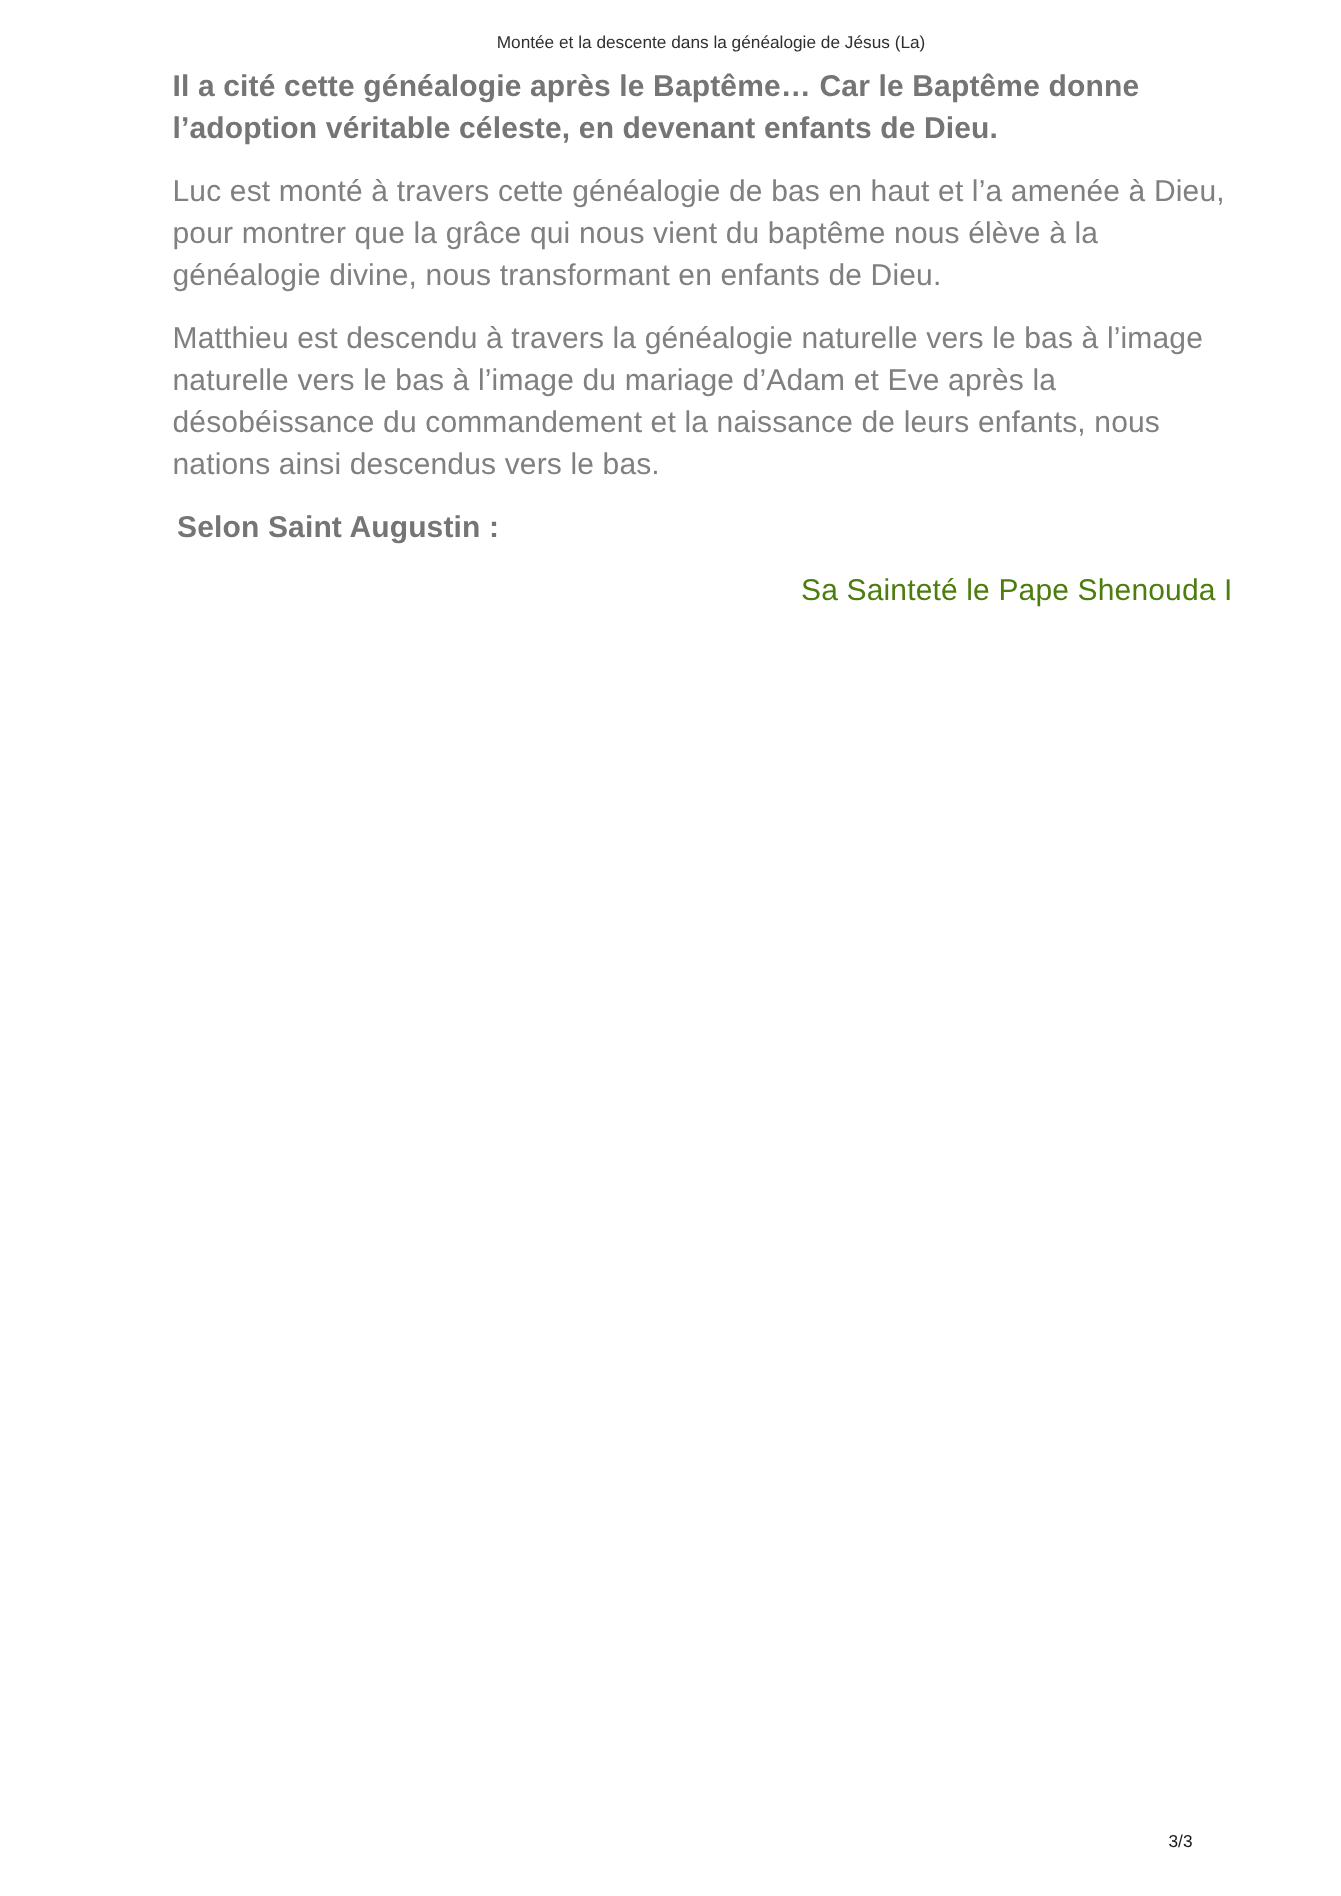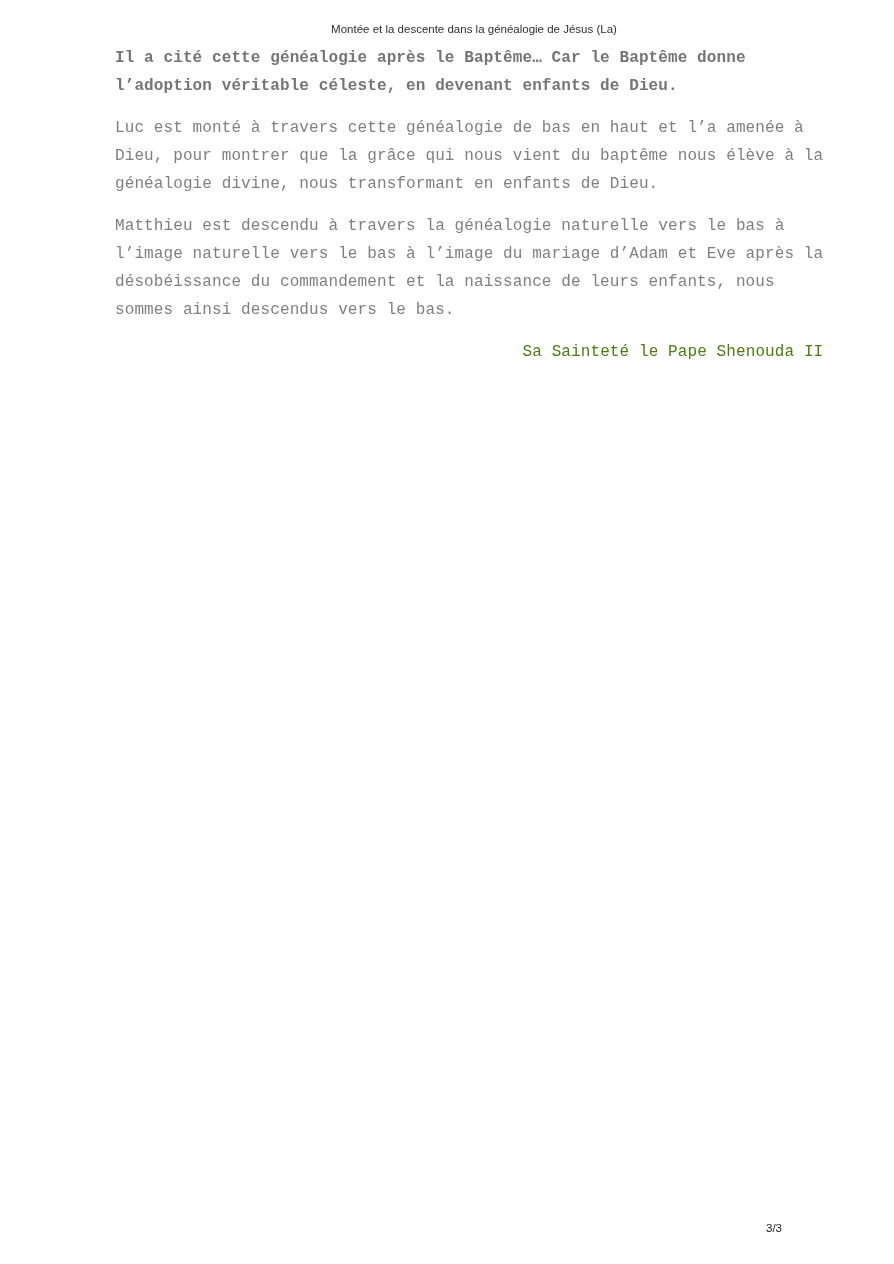--- a/index.html
+++ b/index.html
@@ -23,65 +23,65 @@
     text-align: center;
     font-size: 11.5px;
     line-height: 15px;
     color: #2f2f2f;
   }
   .doc-content {
     position: absolute;
     top: 44px;
     left: 115px;
     width: 718px;
-    font-size: 16px;
+    font-size: 20px;
     line-height: 28px;
     color: #808080;
     letter-spacing: 0.1px;
-    font-family: Liberation Mono, monospace;
   }
   .doc-content p {
     margin: 0 0 14px 0;
   }
   .para-bold {
     font-weight: bold;
     color: #757575;
   }
   .heading-indent {
     padding-left: 3px;
   }
   .signature {
     margin-top: 30px;
     text-align: right;
     color: #4d7c0f;
   }
   .page-number {
     position: absolute;
     top: 1222px;
-    right: 41px;
+    right: 28px;
     font-size: 11.5px;
     color: #1a1a1a;
     margin-left: 20px;
   }
 </style>
 </head>
 <body>
 
 <div class="page">
 
   <div class="doc-header">Montée et la descente dans la généalogie de Jésus (La)</div>
 
   <div class="doc-content">
 
     <p class="para-bold">Il a cité cette généalogie après le Baptême… Car le Baptême donne l’adoption véritable céleste, en devenant enfants de Dieu.</p>
 
     <p>Luc est monté à travers cette généalogie de bas en haut et l’a amenée à Dieu, pour montrer que la grâce qui nous vient du baptême nous élève à la généalogie divine, nous transformant en enfants de Dieu.</p>
 
-    <p>Matthieu est descendu à travers la généalogie naturelle vers le bas à l’image naturelle vers le bas à l’image du mariage d’Adam et Eve après la désobéissance du commandement et la naissance de leurs enfants, nous sommes ainsi descendus vers le bas.</p>
+    <p>Matthieu est descendu à travers la généalogie naturelle vers le bas à l’image naturelle vers le bas à l’image du mariage d’Adam et Eve après la désobéissance du commandement et la naissance de leurs enfants, nous nations ainsi descendus vers le bas.</p>
 
+    <p class="para-bold heading-indent">Selon Saint Augustin :</p>
 
 
     <p class="signature">Sa Sainteté le Pape Shenouda III</p>
 
   </div>
 
   <div class="page-number">3/3</div>
 
 </div>
 

